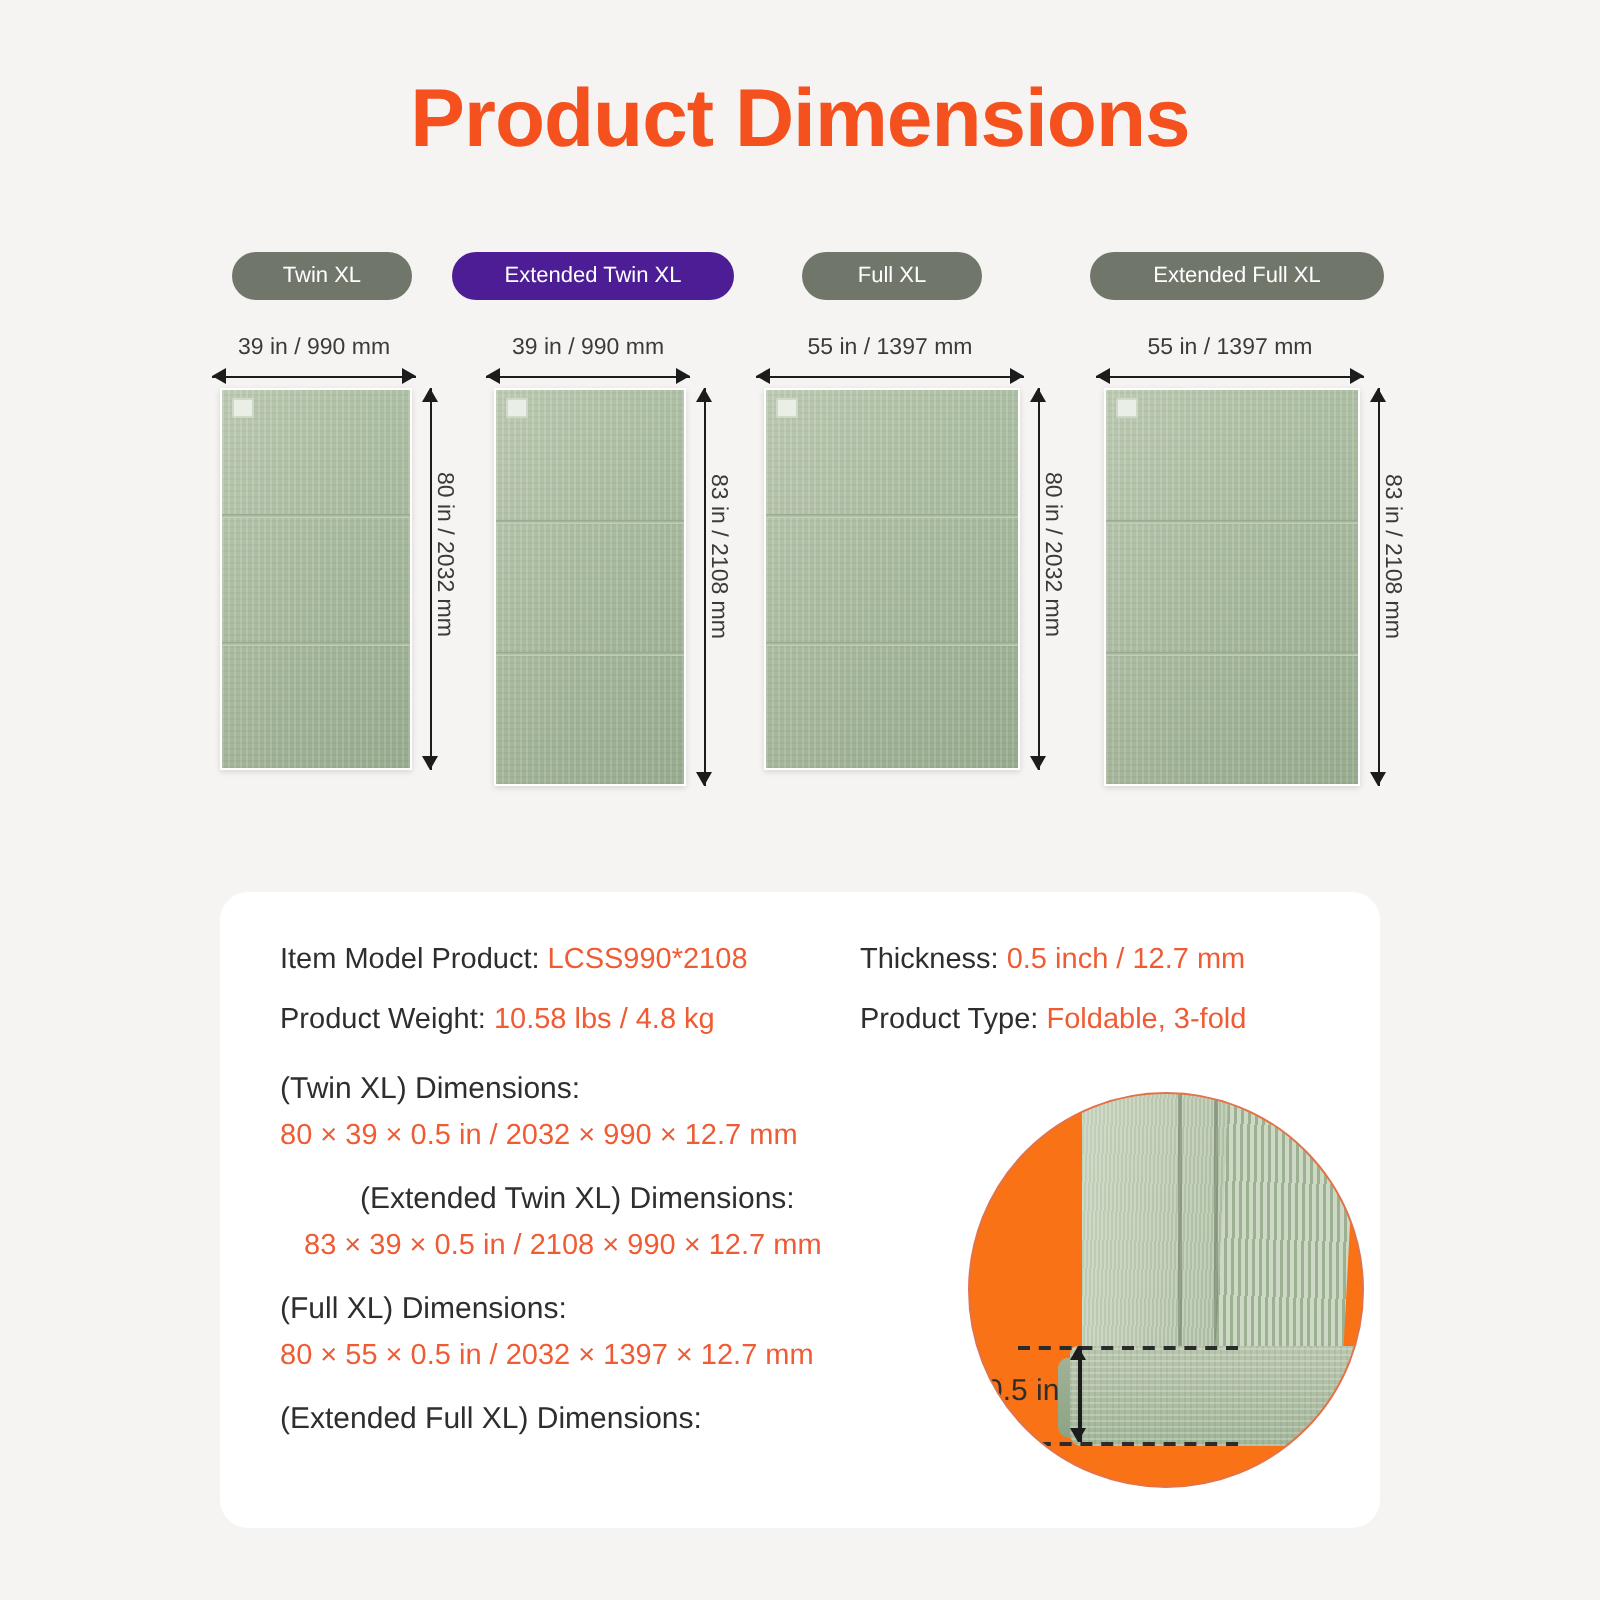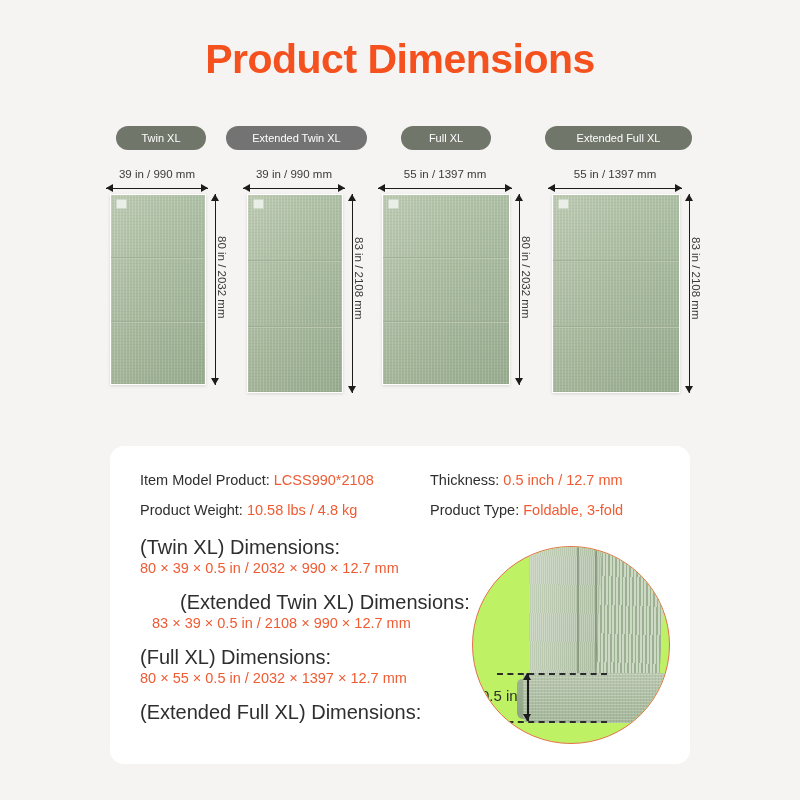--- a/index.html
+++ b/index.html
@@ -15,21 +15,21 @@
     font-size:41px;font-weight:bold;color:#f4511e;letter-spacing:-0.5px;
   }
   
   .badges{position:absolute;top:126px;left:0;width:800px;height:26px;}
   .badge{
     position:absolute;height:24px;line-height:24px;border-radius:12px;
     color:#ffffff;font-size:11px;text-align:center;white-space:nowrap;
     padding:0 14px;box-sizing:border-box;
   }
   .badge.gray{background:#70766a;}
-  .badge.orange{background:#737373;}
+  .badge.orange{background:#4c1d95;}
   
   .diagram{position:absolute;left:0;top:0;width:800px;height:430px;}
   .unit{position:absolute;}
   
   .wlabel{
     position:absolute;text-align:center;font-size:11.5px;color:#3a3a3a;
     white-space:nowrap;
   }
   .warrow{position:absolute;height:9px;}
   .warrow .line{
@@ -78,26 +78,26 @@
     position:absolute;left:5px;top:4px;width:9px;height:8px;
     background:#e9eee6;border:1px solid #cfd8c9;border-radius:1px;
   }
   
   .card{
     position:absolute;left:110px;top:446px;width:580px;height:318px;
     background:#ffffff;border-radius:14px;
   }
   .spec-line{position:absolute;font-size:14.5px;color:#2e2e2e;white-space:nowrap;}
   .spec-line .val{color:#ef5b33;}
-  .dim-cap{position:absolute;font-size:20px;color:#2e2e2e;white-space:nowrap;}
+  .dim-cap{position:absolute;font-size:15px;color:#2e2e2e;white-space:nowrap;}
   .dim-val{position:absolute;font-size:14.5px;color:#ef5b33;white-space:nowrap;}
   
   .circle{
-    position:absolute;left:472px;top:546px;width:196px;height:196px;
-    border-radius:50%;border:1.4px solid #e2724a;overflow:hidden;background:#bef264;
+    position:absolute;left:484px;top:546px;width:196px;height:196px;
+    border-radius:50%;border:1.4px solid #e2724a;overflow:hidden;background:#f97316;
   }
   .edge-top{
     position:absolute;left:56px;top:-6px;width:104px;height:132px;
     background:
       repeating-linear-gradient(92deg,rgba(255,255,255,0.25) 0 1px,rgba(0,0,0,0) 1px 2px),
       linear-gradient(100deg,#c4d0b9 0%,#aebfa4 60%,#9fb296 100%);
     border-radius:3px 3px 0 0;
   }
   .edge-seam{
     position:absolute;top:-6px;width:1.5px;height:132px;background:rgba(90,105,80,.45);

